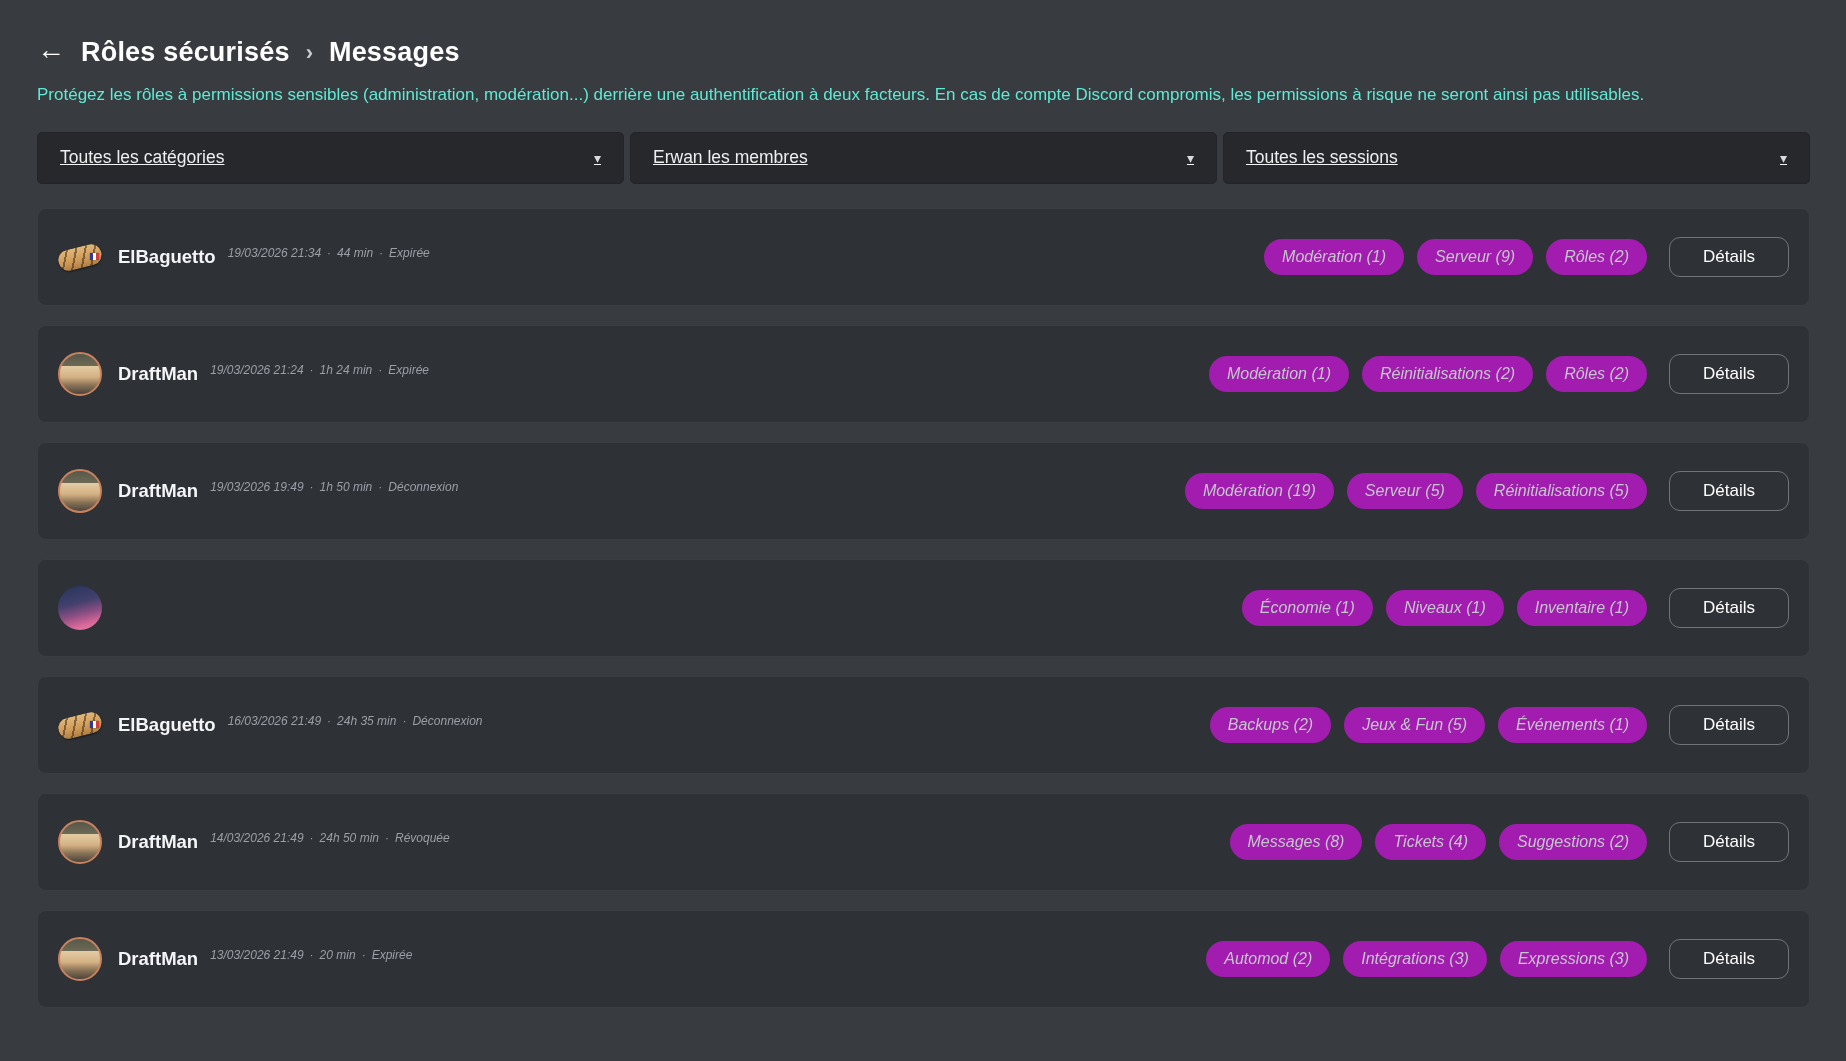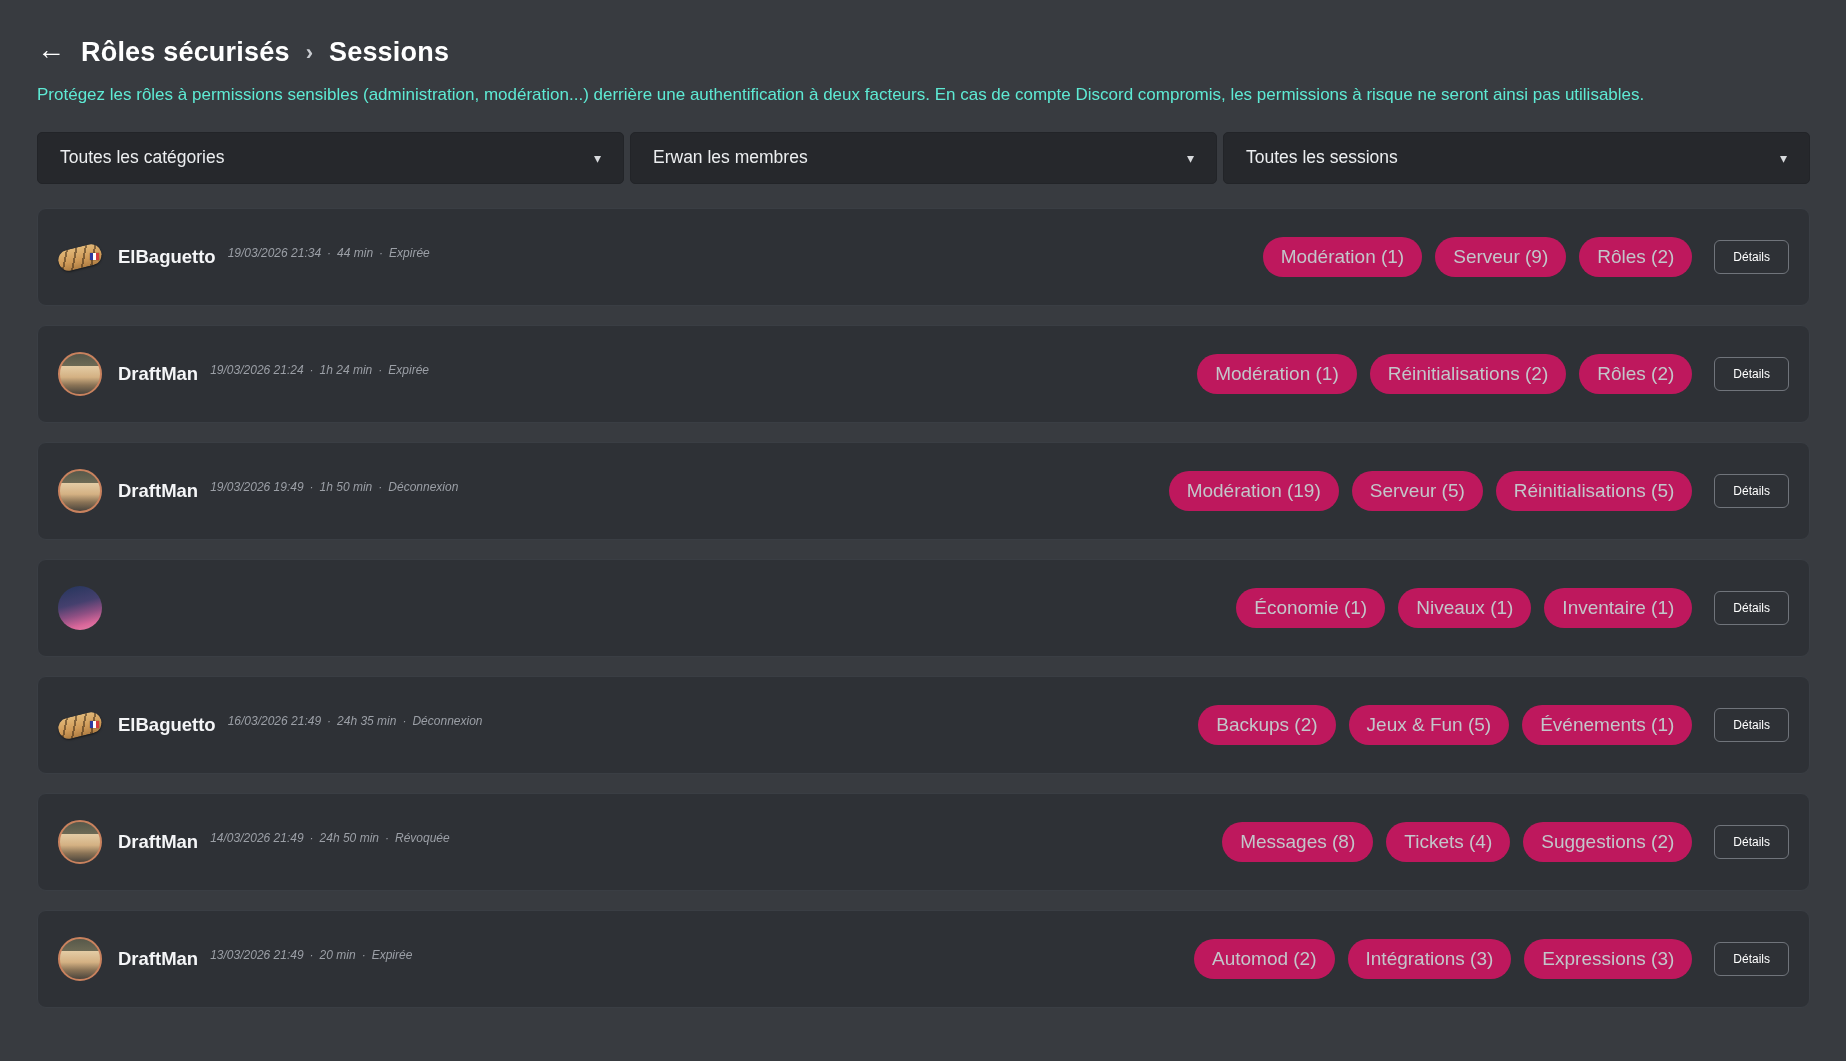--- a/index.html
+++ b/index.html
@@ -18,21 +18,21 @@
     font-size:28px;font-weight:bold;color:#ffffff;cursor:pointer;
     line-height:1;padding:2px 2px 6px 0;
   }
   .title{font-size:27px;font-weight:bold;color:#ffffff;letter-spacing:.2px;}
   .crumb-sep{font-size:22px;color:#c8cbd0;font-weight:bold;padding:0 2px;margin-top:2px;}
   .description{
     margin-top:14px;font-size:17px;color:#5eead4;line-height:1.35;
   }
 
   
-  .filters{display:flex;gap:6px;margin-top:25px;}
+  .filters{display:flex;gap:6px;margin-top:25px;text-decoration:underline;}
   .filter{
     flex:1;height:52px;background:#26282c;border:1px solid #222428;
     border-radius:5px;display:flex;align-items:center;justify-content:space-between;
     padding:0 22px;cursor:pointer;box-sizing:border-box;
   }
   .filter .value{font-size:17.5px;color:#eceef0;}
   .filter .caret{font-size:14px;color:#d8dadd;}
 
   
   .sessions{margin-top:24px;display:flex;flex-direction:column;gap:19px;}
@@ -64,40 +64,40 @@
     content:"";position:absolute;right:3px;top:18px;width:9px;height:7px;
     background:linear-gradient(90deg,#2b3a9e 0 33%,#ffffff 33% 66%,#d23c3c 66% 100%);
     box-shadow:0 0 1px rgba(0,0,0,.6);
   }
   .info{display:flex;gap:12px;min-width:0;}
   .user{font-size:18.5px;font-weight:bold;color:#f4f5f7;}
   .meta{font-size:12px;color:#9b9fa6;font-style:italic;}
   .meta .dot{padding:0 6px;}
   .right{margin-left:auto;display:flex;align-items:center;gap:13px;}
   .tag{
-    background:#be185d;color:#c3c6ca;font-size:19px;
-    padding:9px 18px;border-radius:999px;white-space:nowrap;
+    background:#a21caf;color:#c3c6ca;font-size:16px;
+    padding:9px 18px;border-radius:999px;white-space:nowrap;font-style:italic;
   }
   .details{
     margin-left:9px;background:transparent;color:#ffffff;
-    font-family:"Liberation Sans", sans-serif;font-size:12px;
-    border:1px solid #70747b;border-radius:6px;
-    padding:9px 18px;cursor:pointer;
+    font-family:"Liberation Sans", sans-serif;font-size:17px;
+    border:1px solid #70747b;border-radius:11px;
+    padding:9px 33px;cursor:pointer;
   }
 </style>
 </head>
 <body>
 
 <div class="page">
 
   <div class="header-row">
     <span class="back-arrow">←</span>
     <span class="title">Rôles sécurisés</span>
     <span class="crumb-sep">›</span>
-    <span class="title">Sessions</span>
+    <span class="title">Messages</span>
   </div>
   <div class="description">Protégez les rôles à permissions sensibles (administration, modération...) derrière une authentification à deux facteurs. En cas de compte Discord compromis, les permissions à risque ne seront ainsi pas utilisables.</div>
 
   <div class="filters">
     <div class="filter">
       <span class="value">Toutes les catégories</span>
       <span class="caret">▾</span>
     </div>
     <div class="filter">
       <span class="value">Erwan les membres</span>

